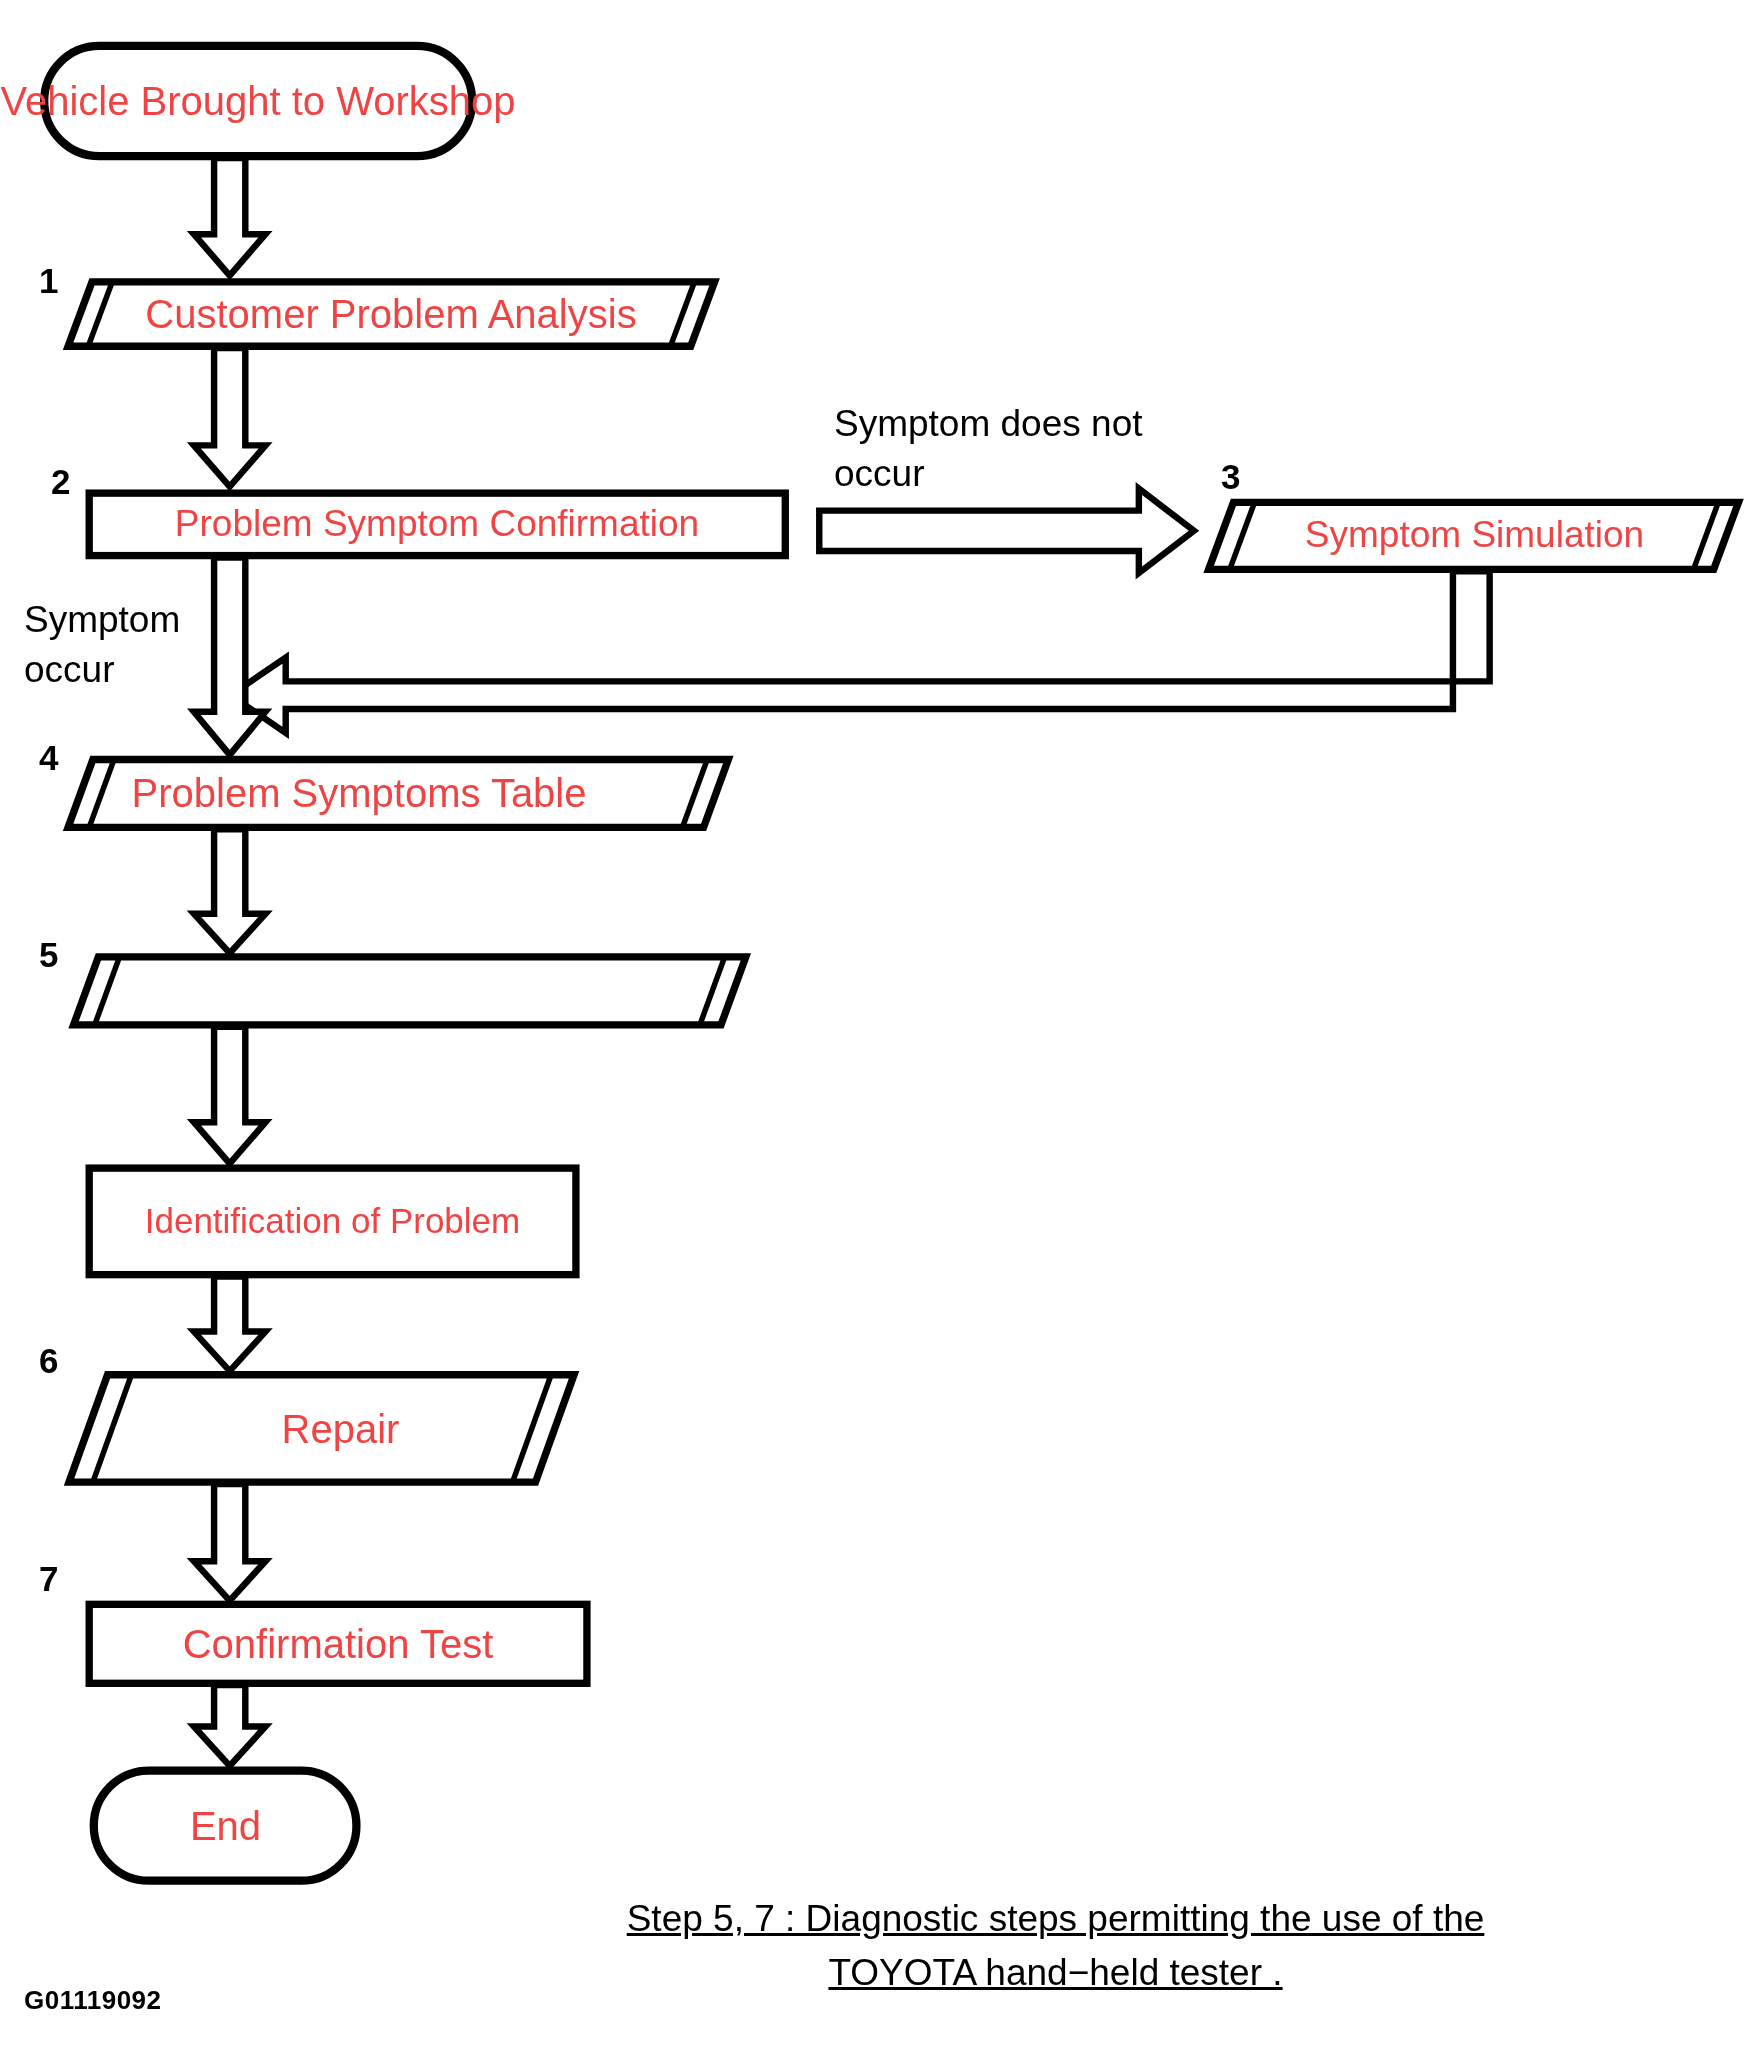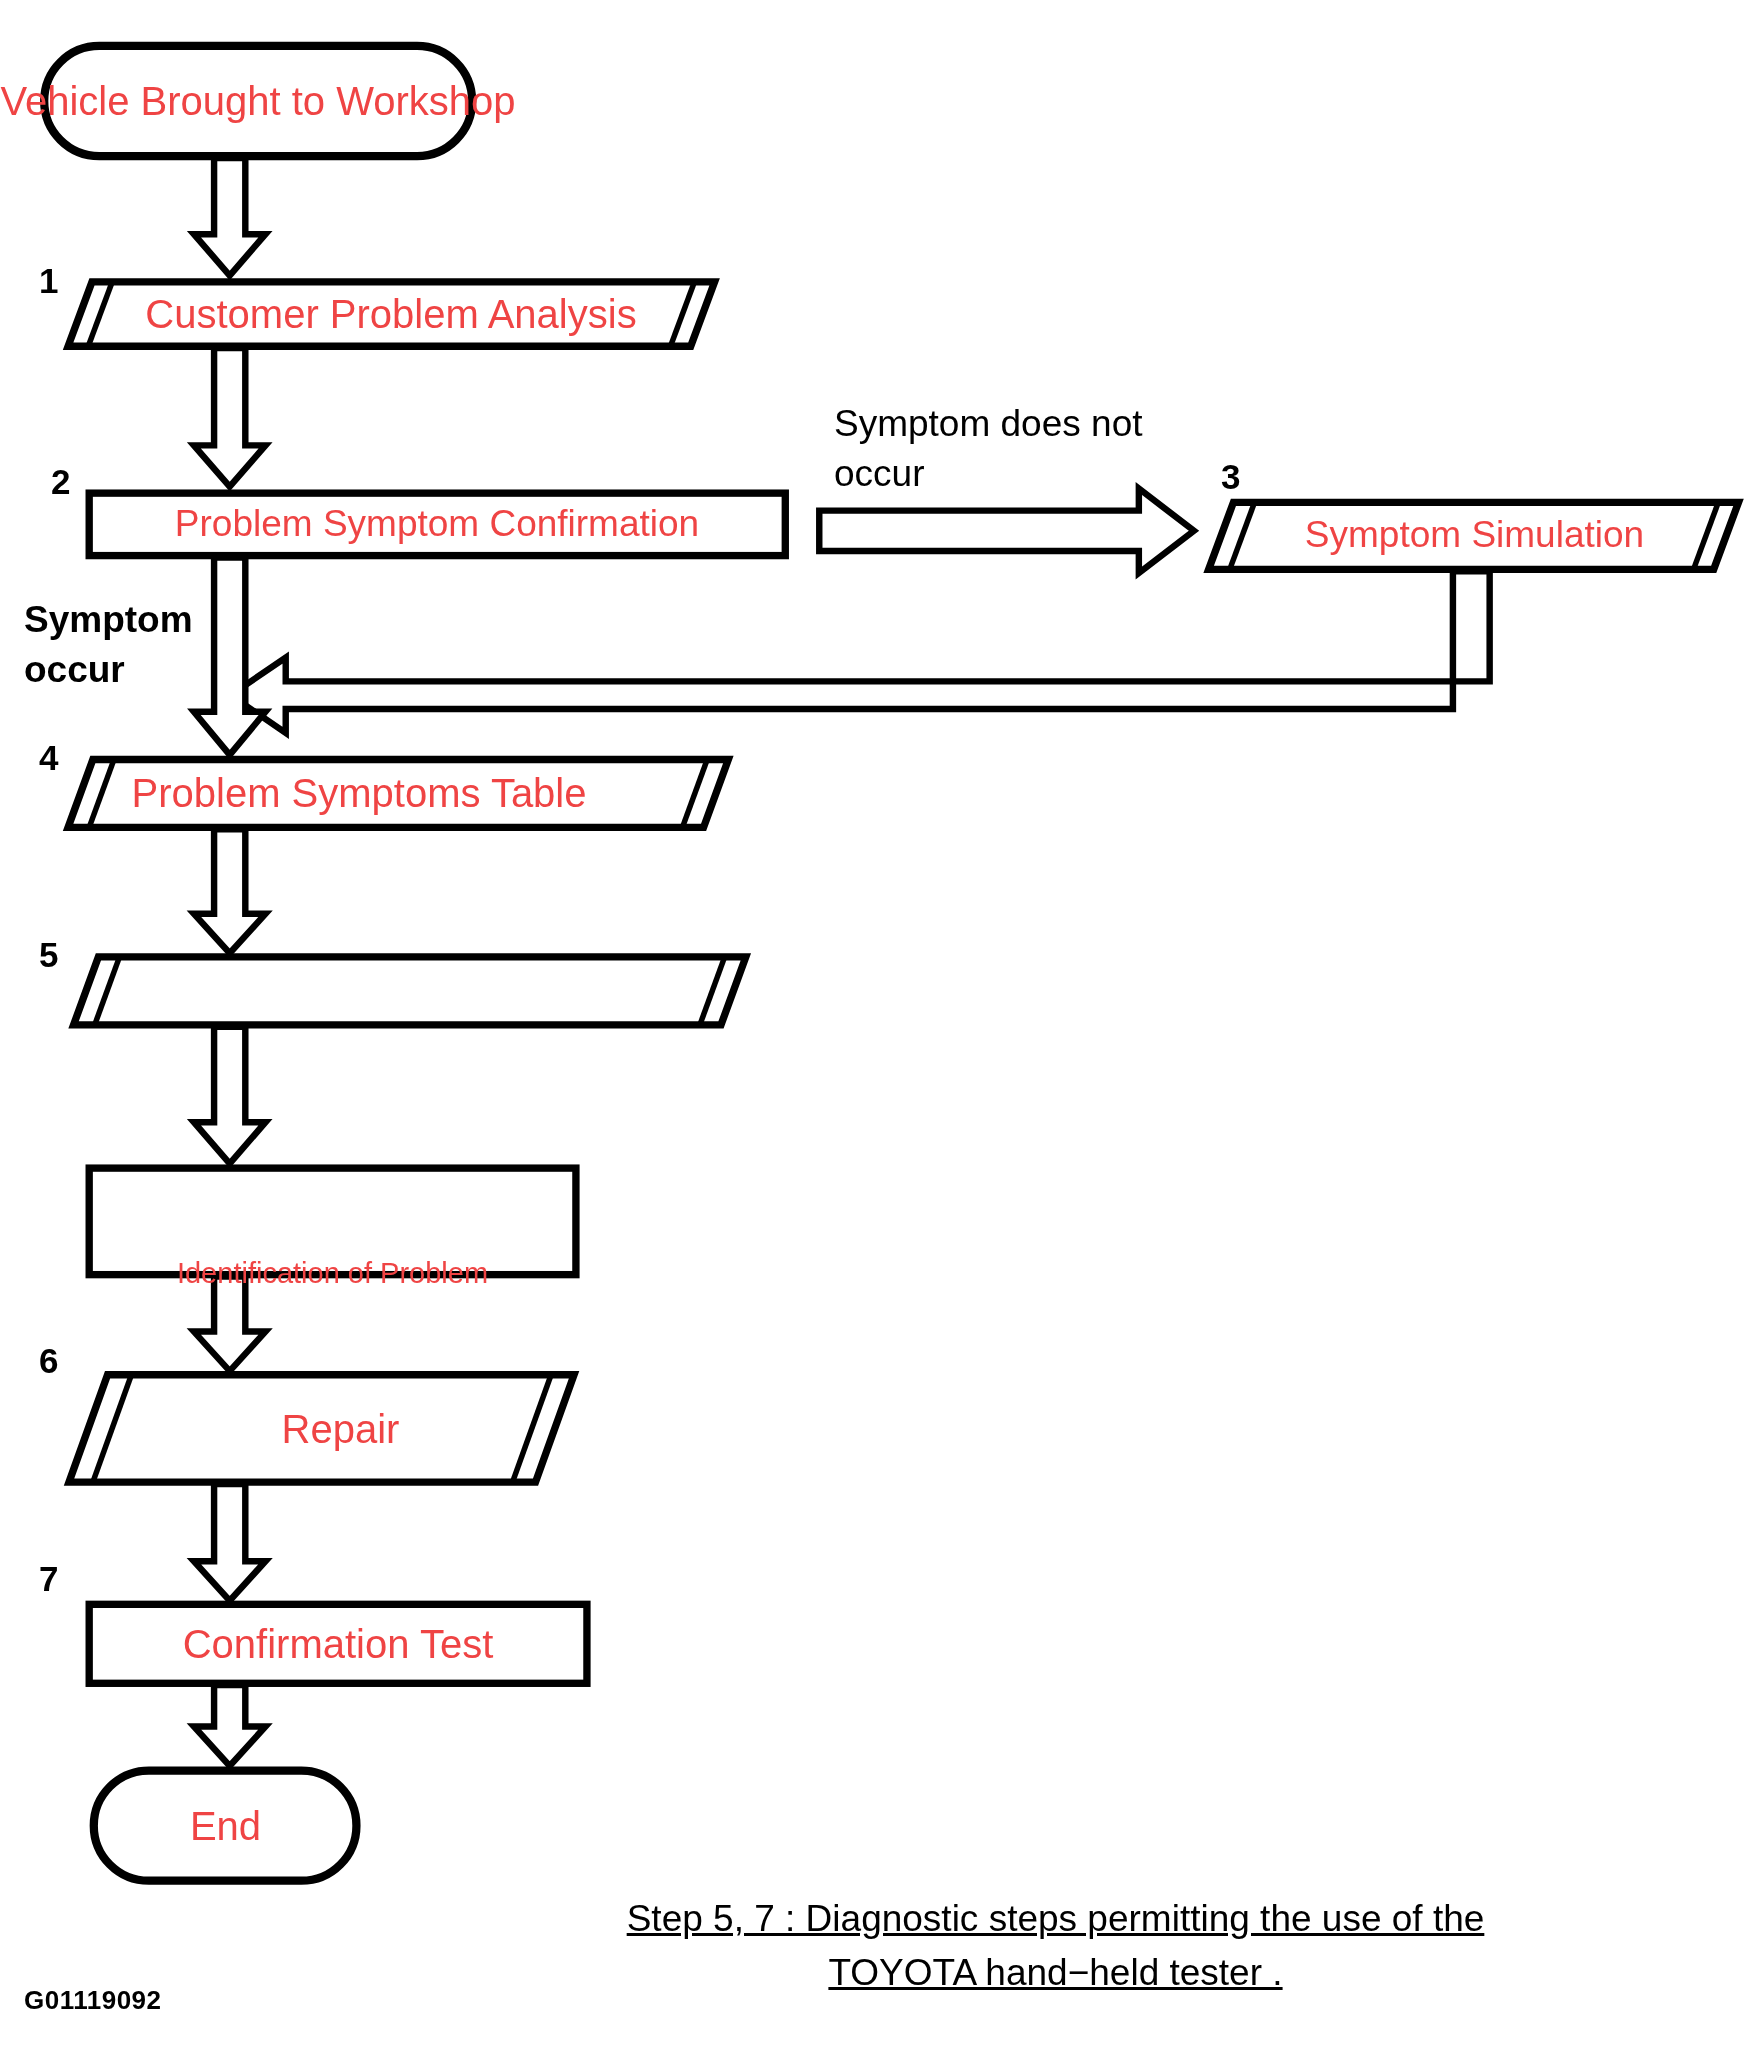--- a/index.html
+++ b/index.html
@@ -134,31 +134,31 @@
   <div class="node-label" style="left:89px; top:493px; width:696px; height:62px; font-size:37px;">Problem Symptom Confirmation</div>
 
   <div class="edge-label" style="left:834px; top:399px; width:367px;">
     <div>Symptom does not</div>
     <div>occur</div>
   </div>
 
   <div class="step-num" style="left:1221px; top:459px;">3</div>
   <div class="node-label" style="left:1221px; top:502px; width:507px; height:67px; font-size:37px;">Symptom Simulation</div>
 
-  <div class="edge-label" style="left:24px; top:595px; width:184px;font-weight:bold;">
+  <div class="edge-label" style="left:24px; top:595px; width:184px;">
     <div>Symptom</div>
     <div>occur</div>
   </div>
 
   <div class="step-num" style="left:39px; top:740px;">4</div>
   <div class="node-label" style="left:79px; top:759px; width:560px; height:68px; font-size:40px;">Problem Symptoms Table</div>
 
   <div class="step-num" style="left:39px; top:937px;">5</div>
 
-  <div class="node-label" style="left:89px; top:1220px; width:487px; height:107px; font-size:29px;">Identification of Problem</div>
+  <div class="node-label" style="left:89px; top:1168px; width:487px; height:107px; font-size:35px;">Identification of Problem</div>
 
   <div class="step-num" style="left:39px; top:1343px;">6</div>
   <div class="node-label" style="left:107px; top:1375px; width:467px; height:107px; font-size:40px;">Repair</div>
 
   <div class="step-num" style="left:39px; top:1561px;">7</div>
   <div class="node-label" style="left:89px; top:1604px; width:498px; height:79px; font-size:40px;">Confirmation Test</div>
 
   <div class="node-label" style="left:94px; top:1771px; width:263px; height:110px; font-size:40px;">End</div>
 
   <div class="footer-note" style="left:569px; top:1892px; width:973px;">

